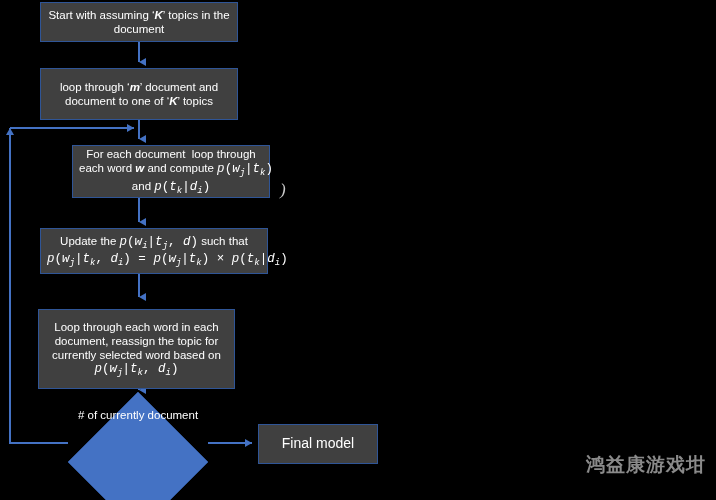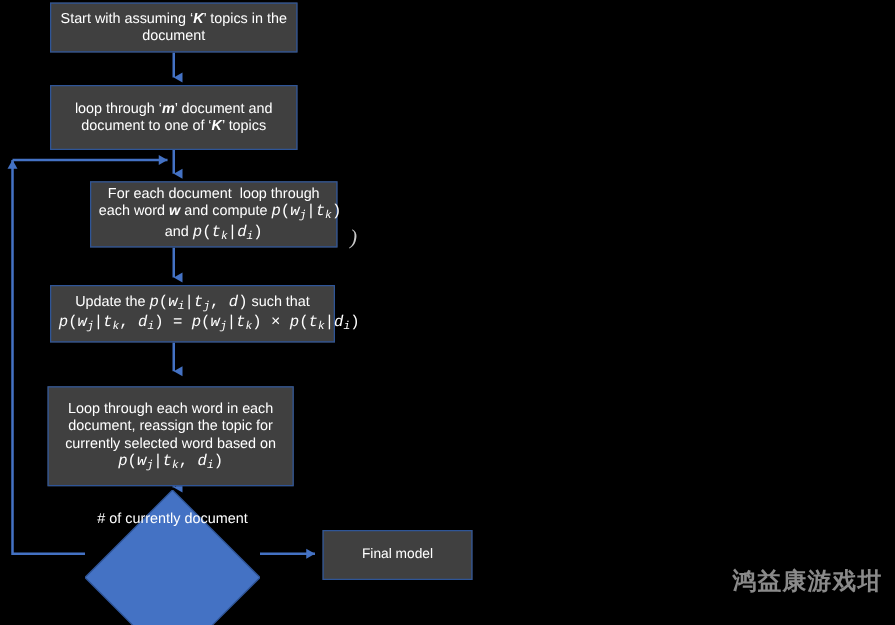--- a/index.html
+++ b/index.html
@@ -50,21 +50,21 @@
     vertical-align: -0.28em;
     font-style: italic;
   }
   
   #box-start   { left: 40px;  top: 2px;   width: 198px; height: 40px; }
   #box-loop-m  { left: 40px;  top: 68px;  width: 198px; height: 52px; }
   #box-foreach { left: 40px;  top: 145px; width: 198px; height: 53px; margin-left: 32px; }
   #box-update  { left: 40px;  top: 228px; width: 228px; height: 46px; }
   #box-reassign{ left: 38px;  top: 309px; width: 197px; height: 80px; }
   #box-final   { left: 258px; top: 424px; width: 120px; height: 40px;
-                 font-size: 11px; }
+                 font-size: 14px; }
 
   #diamond-wrap {
     position: absolute;
     left: 68px; top: 392px;
     width: 140px; height: 140px;
   }
   #diamond-shape {
     position: absolute;
     left: 0; top: 0;
     width: 140px; height: 140px;

